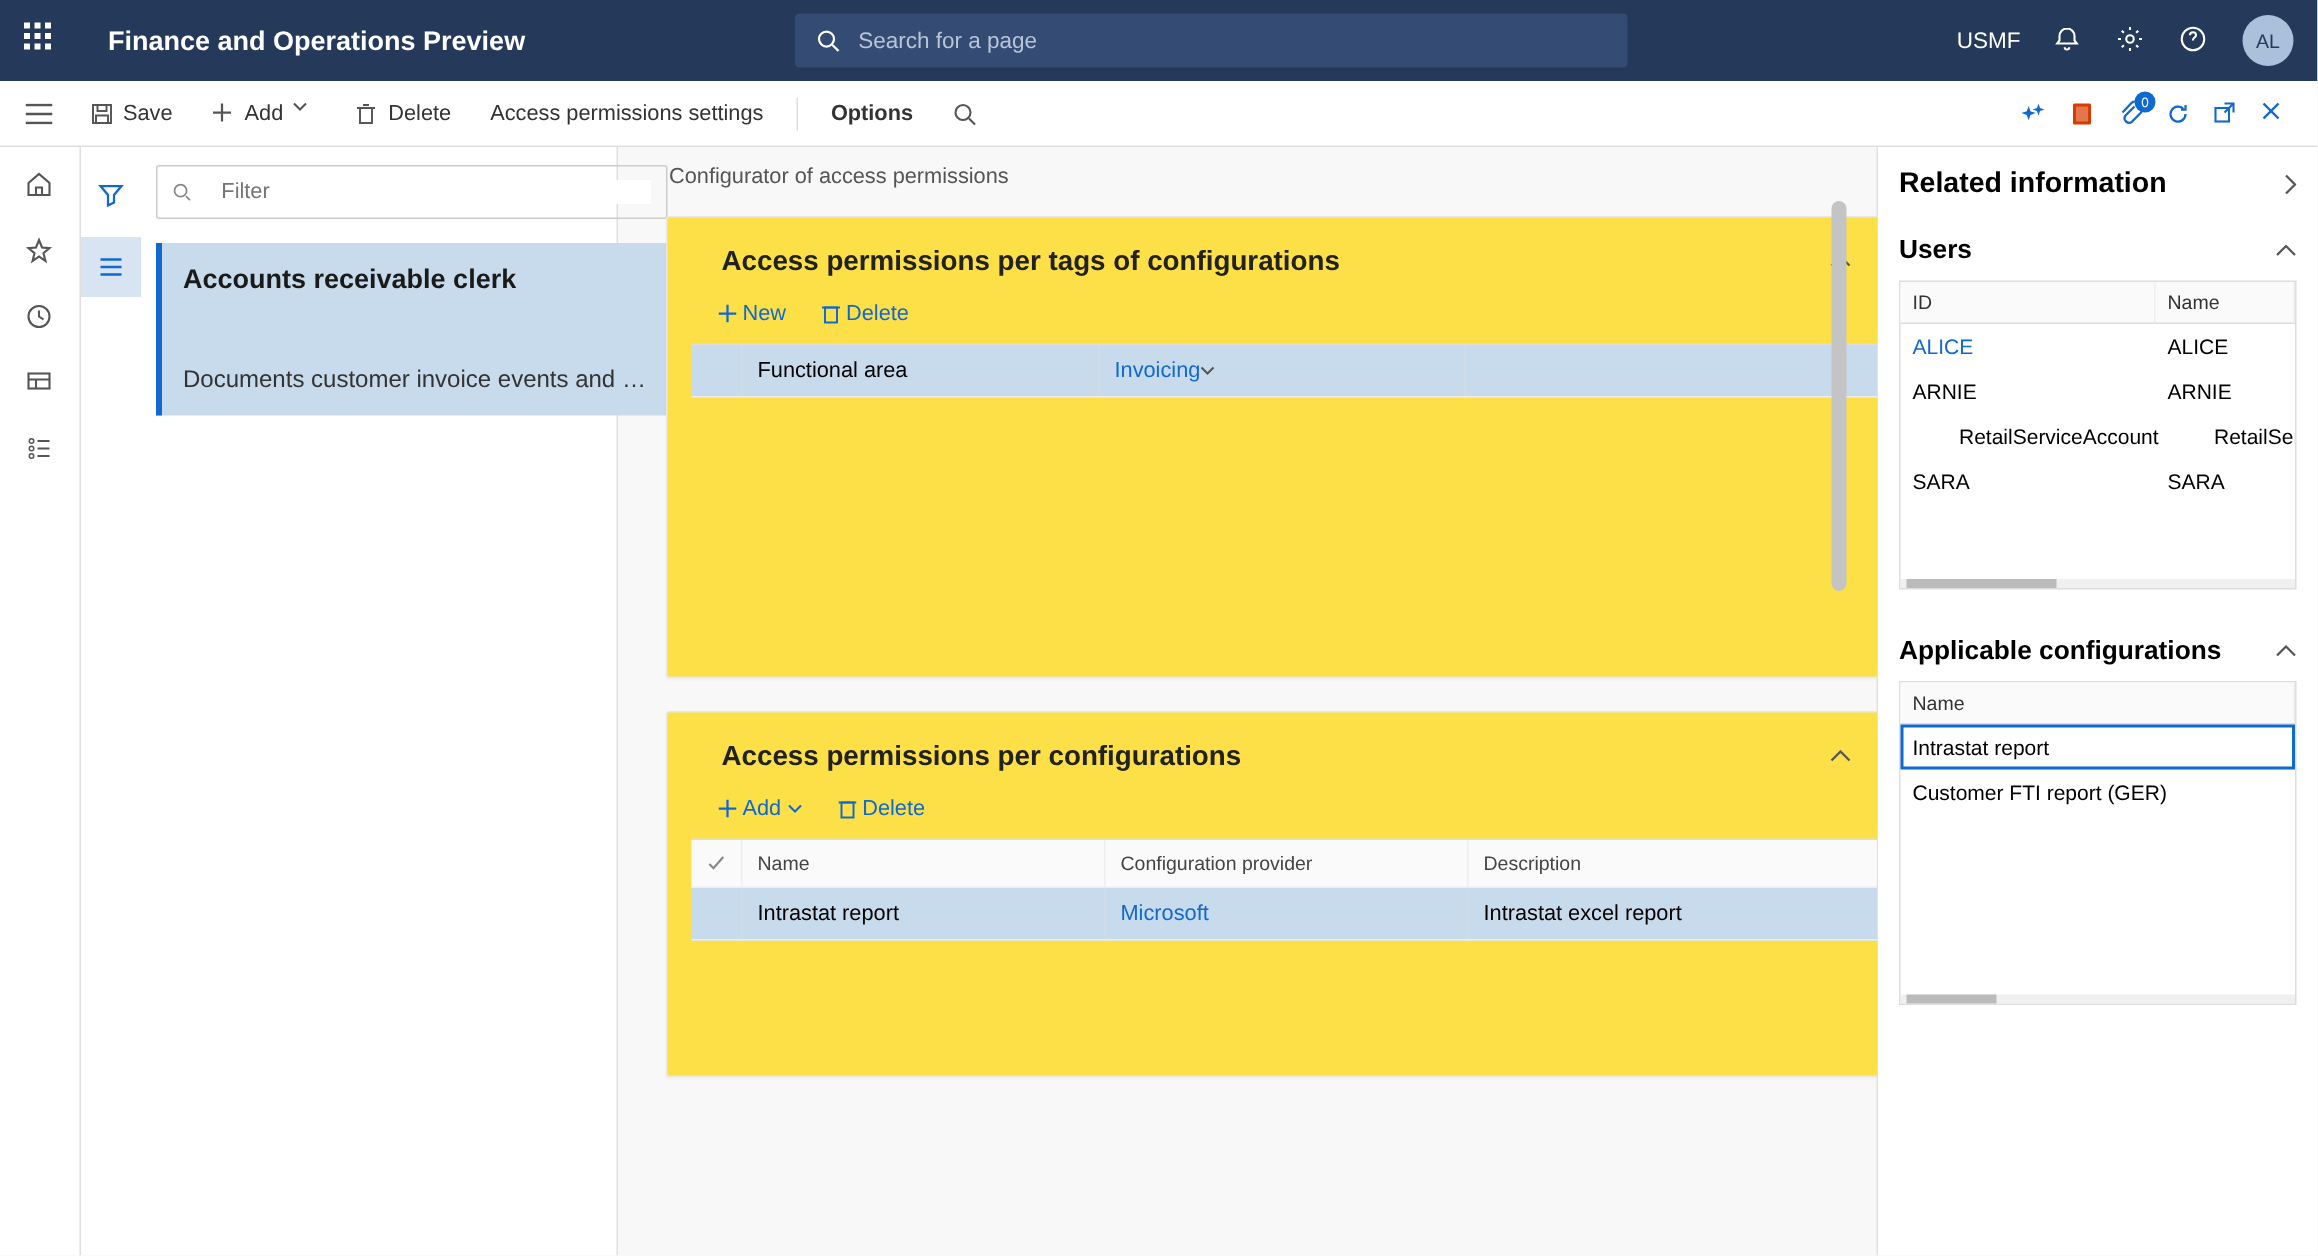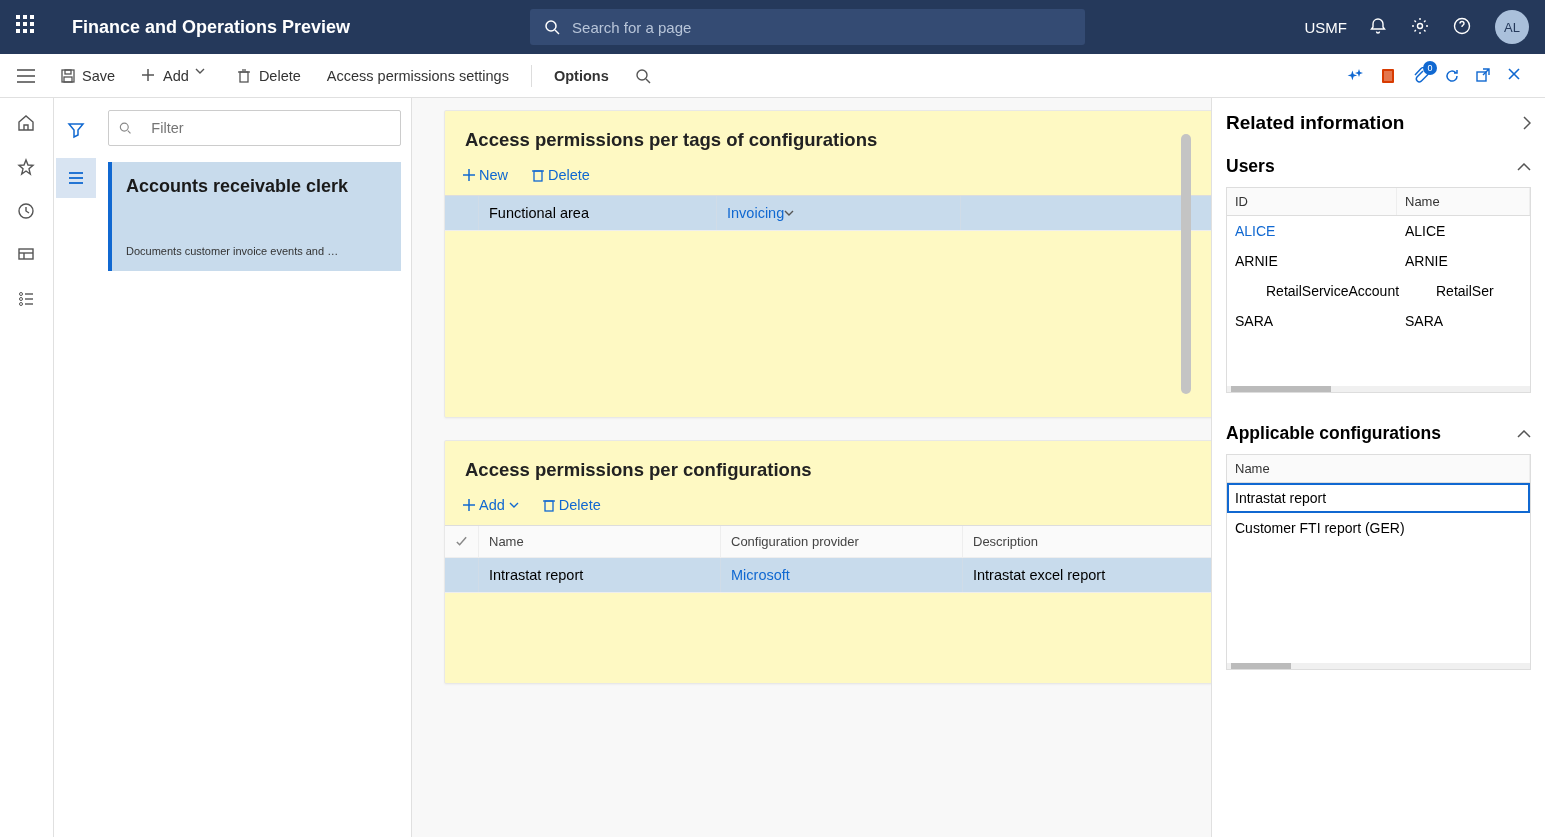--- a/index.html
+++ b/index.html
@@ -41,45 +41,45 @@
 
 .navpanel { width: 358px; background:#fff; border-right:1px solid #e0e0e0; display:flex;}
 .navpanel-icons { width: 44px; display:flex; flex-direction:column; align-items:center; padding-top: 12px; gap: 8px;}
 .navpanel-icons .tabicon { width:40px; height:40px; display:flex; align-items:center; justify-content:center; cursor:pointer;}
 .navpanel-icons .tabicon.selected { background:#d8e4f2;}
 .navpanel-list { flex:1; padding: 12px 10px;}
 .filterbox { width:100%; height:36px; border:1px solid #ccc; border-radius:2px; display:flex; align-items:center; padding:0 10px; margin-bottom:16px;}
 .filterbox input { border:none; outline:none; font-size:14.5px; width:100%; margin-left:20px;}
 .role-item { border-left:4px solid #1068d1; background:#c8dbec; padding: 14px 14px; cursor:pointer;}
 .role-item .title { font-size:18px; font-weight:600; color:#1a1a1a; margin-bottom:4px;}
-.role-item .subtitle { font-size:11px; color:#333; white-space:nowrap; overflow:hidden; text-overflow:ellipsis;margin-top:48px;}
+.role-item .subtitle { font-size:16px; color:#333; white-space:nowrap; overflow:hidden; text-overflow:ellipsis;margin-top:48px;}
 
 
 .content { flex:1; overflow-y:auto; padding: 12px 8px 0 32px; position:relative;}
 .content-scrollbar { position:absolute; right:20px; top:36px; width:10px; height:260px; background:#c4c4c4; border-radius:5px;}
 .page-label { font-size:14.5px; color:#555; margin-bottom:18px; padding-left:2px;}
-.card { background:#fef9c3; border:1px solid #e8e8e8; border-radius:2px; box-shadow: 0 1px 2px rgba(0,0,0,0.04); margin-bottom:22px; width:811px;}
+.card { background:#fde047; border:1px solid #e8e8e8; border-radius:2px; box-shadow: 0 1px 2px rgba(0,0,0,0.04); margin-bottom:22px; width:811px;padding-left:16px;}
 .card-header { display:flex; align-items:center; justify-content:space-between; padding: 18px 20px 12px; cursor:pointer;}
 .card-title { font-size:18.5px; font-weight:600; color:#222;}
 .card-toolbar { display:flex; gap:12px; padding: 0 0 8px 12px;}
 .card-toolbar .tbtn { display:flex; align-items:center; gap:4px; color:#1068d1; font-size:14.5px; cursor:pointer; padding:4px 6px;}
 .grid { border-top:1px solid #ddd;}
 .grid-header { display:flex; background:#fafafa; border-bottom:1px solid #eee;}
 .grid-header .col { padding: 8px 10px; font-size:13px; color:#444; border-right:1px solid #eee;}
 .chk-col { width:34px; display:flex; align-items:center; justify-content:center;}
 .grid-row { display:flex; border-bottom:1px solid #eee; background:#c8dbec;}
 .grid-row .col { padding: 9px 10px; font-size:14.5px; border-right:1px solid #d0dce8;}
 .grid-empty { height:186px;}
 .link { color:#1068d1;}
 .dropdown-cell { display:flex; align-items:center; }
 
 .card.second .grid-empty { height:90px;}
 
 
-.rightpanel { width:334px; background:#fff; border-left:1px solid #e0e0e0; padding: 14px 14px; overflow:hidden;}
+.rightpanel { width:294px; background:#fff; border-left:1px solid #e0e0e0; padding: 14px 14px; overflow:hidden;}
 .rp-header { display:flex; align-items:center; justify-content:space-between; margin-bottom:22px;}
 .rp-title { font-size:19px; font-weight:600;}
 .section-header { display:flex; align-items:center; justify-content:space-between; margin-bottom:10px; cursor:pointer;}
 .section-title { font-size:17.5px; font-weight:600;}
 .minigrid { border:1px solid #ddd; margin-bottom:30px;}
 .minigrid-head { display:flex; border-bottom:1px solid #ddd; background:#fafafa;}
 .minigrid-head .mcol { padding:6px 8px; font-size:13px; color:#333; border-right:1px solid #eee;}
 .minigrid-body { }
 .minigrid-row { display:flex; padding:0;}
 .minigrid-row .mcol { padding:7px 8px; font-size:14px;}
@@ -300,20 +300,21 @@
       </div>
       <div class="role-item">
         <div class="title">Accounts receivable clerk</div>
         <div class="subtitle">Documents customer invoice events and …</div>
       </div>
     </div>
   </div>
 
   <div class="content">
     <div class="content-scrollbar"></div>
+    <div class="page-label">Configurator of access permissions</div>
 
     <div class="card">
       <div class="card-header">
         <div class="card-title">Access permissions per tags of configurations</div>
         <span>
             <svg width="14" height="8" viewBox="0 0 14 8">
               <path d="M1 7l6-6 6 6" stroke="#555" stroke-width="1.5" fill="none"></path>
             </svg>
           </span>
       </div>

